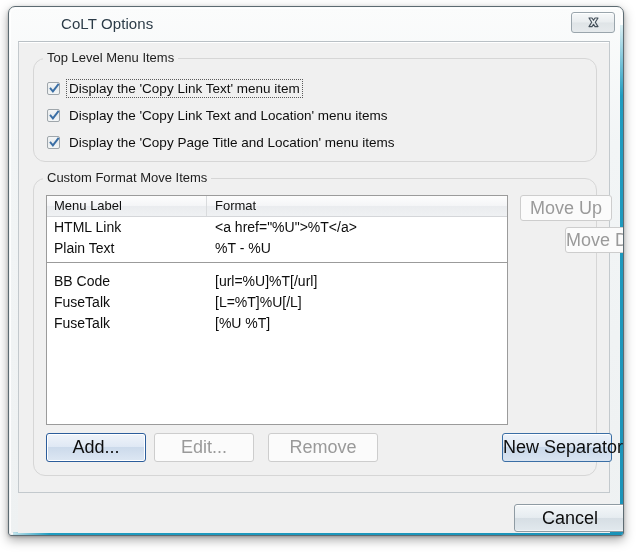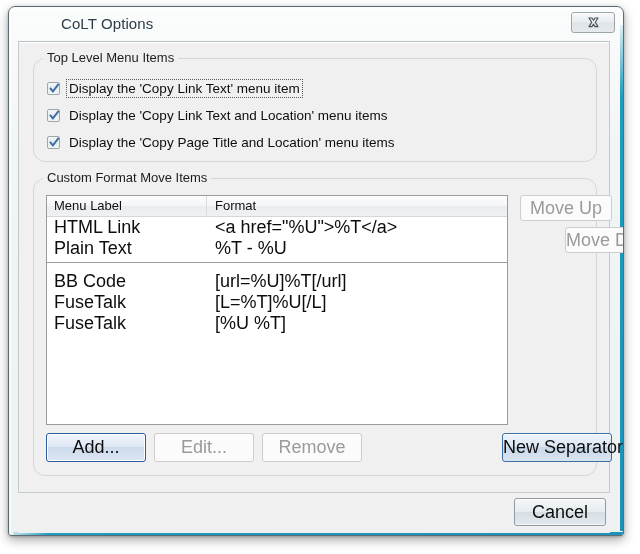--- a/index.html
+++ b/index.html
@@ -195,21 +195,21 @@
   .lv-body { position: relative; }
   .lv-row {
     position: relative;
     height: 21px;
     line-height: 21px;
     cursor: default;
   }
   .lv-cell {
     position: absolute;
     top: 0;
-    font-size: 18px;
+    font-size: 14px;
     color: #0d0d0d;
     white-space: nowrap;
   }
   .lv-cell.c0 { left: 7px; }
   .lv-cell.c1 { left: 168px; }
   .lv-separator {
     position: relative;
     height: 12px;
   }
   .lv-separator::after {
@@ -349,24 +349,24 @@
           </div>
 
         </div>
       </div>
 
       <button class="btn disabled" style="left:486px; top:16px; width:92px; height:26px;">Move Up</button>
       <button class="btn disabled" style="left:486px; top:48px; width:92px; height:26px;margin-left:45px;">Move Down</button>
 
       <button class="btn default" style="left:12px; top:254px; width:100px; height:29px;">Add...</button>
       <button class="btn disabled" style="left:120px; top:254px; width:100px; height:29px;">Edit...</button>
-      <button class="btn disabled" style="left:228px; top:254px; width:100px; height:29px;">Remove</button>
+      <button class="btn disabled" style="left:234px; top:254px; width:110px; height:29px;">Remove</button>
 
       <button class="btn hot" style="left:468px; top:254px; width:110px; height:29px;">New Separator</button>
     </div>
 
   </div>
 
   <div class="footer">
-    <button class="btn raised" style="left:496px; top:5px; width:92px; height:28px;">Cancel</button>
+    <button class="btn raised" style="left:496px; top:11px; width:112px; height:28px;">Cancel</button>
   </div>
 
 </div>
 
 </body></html>

